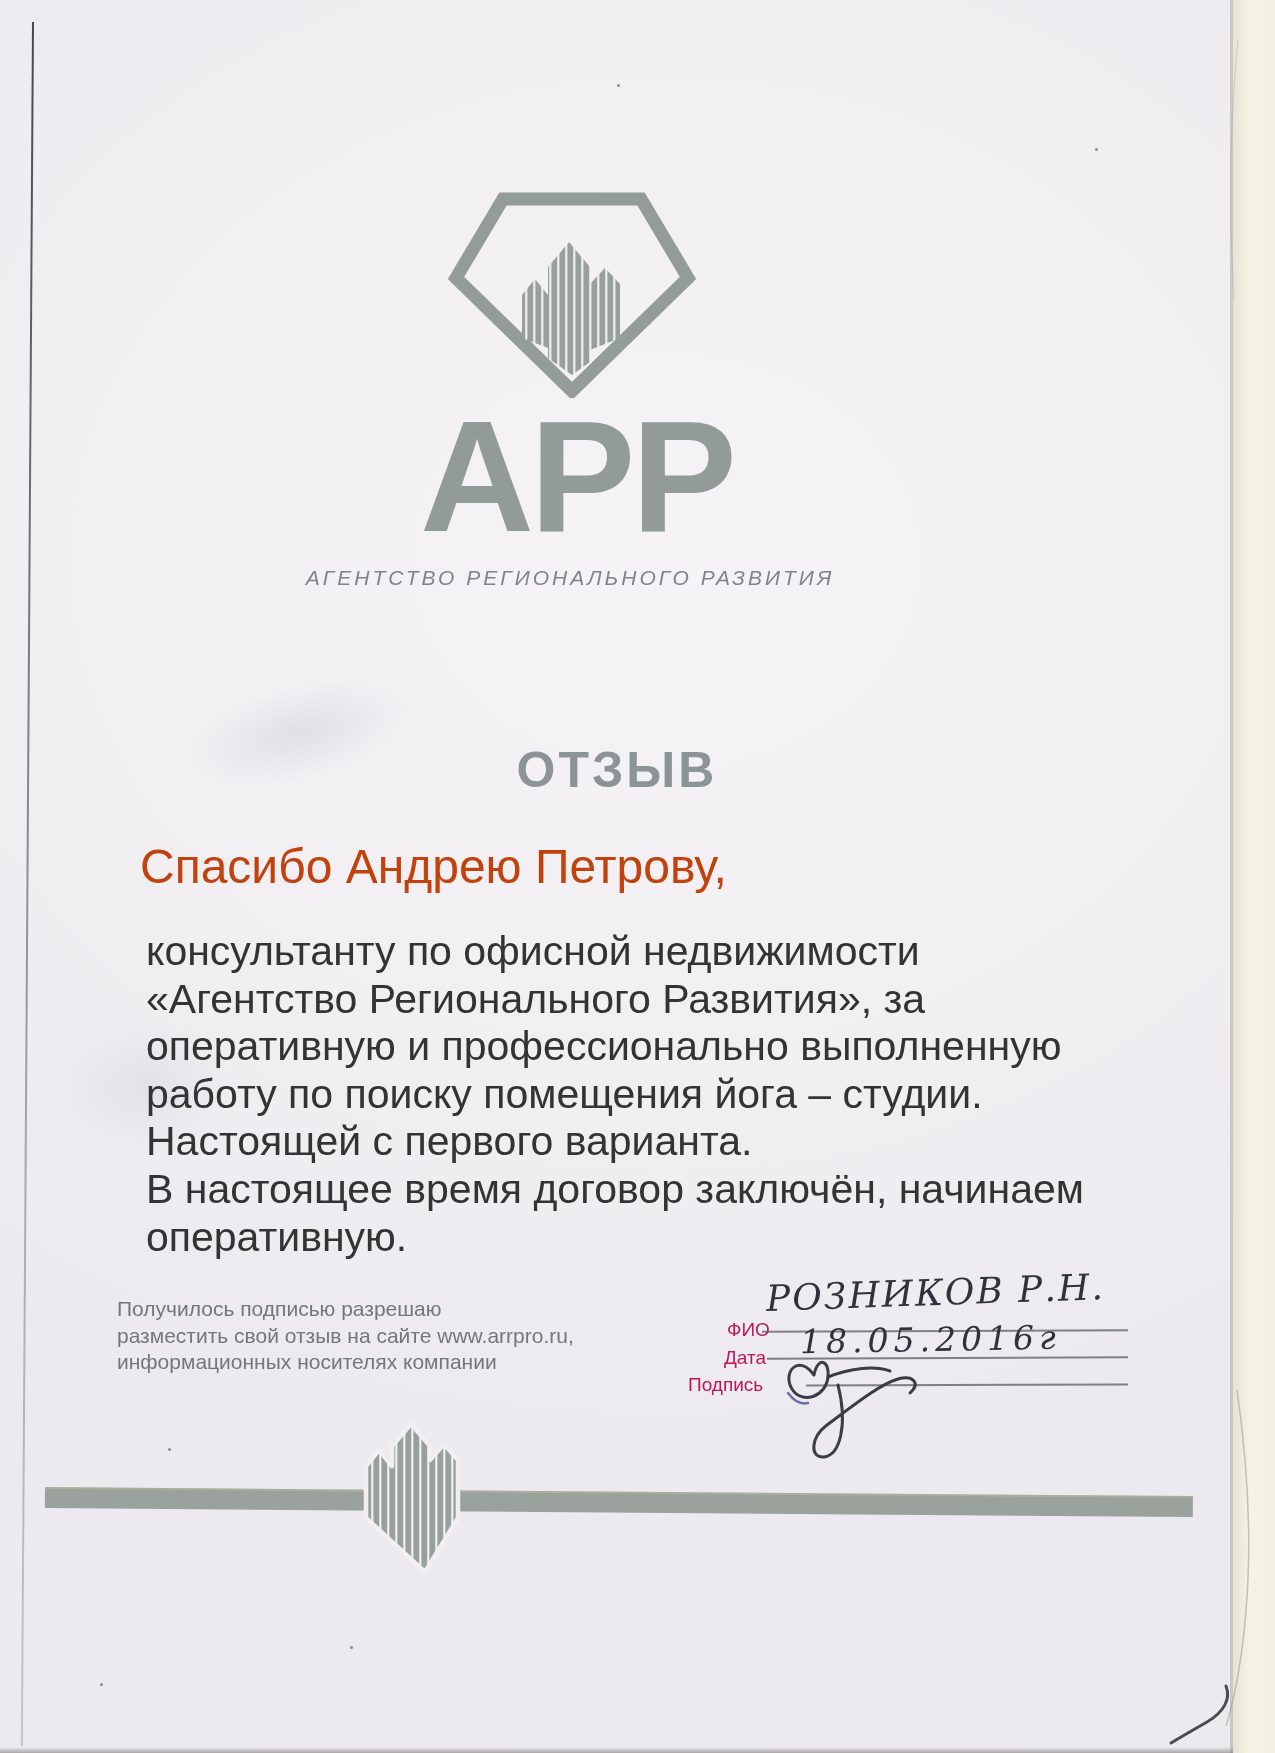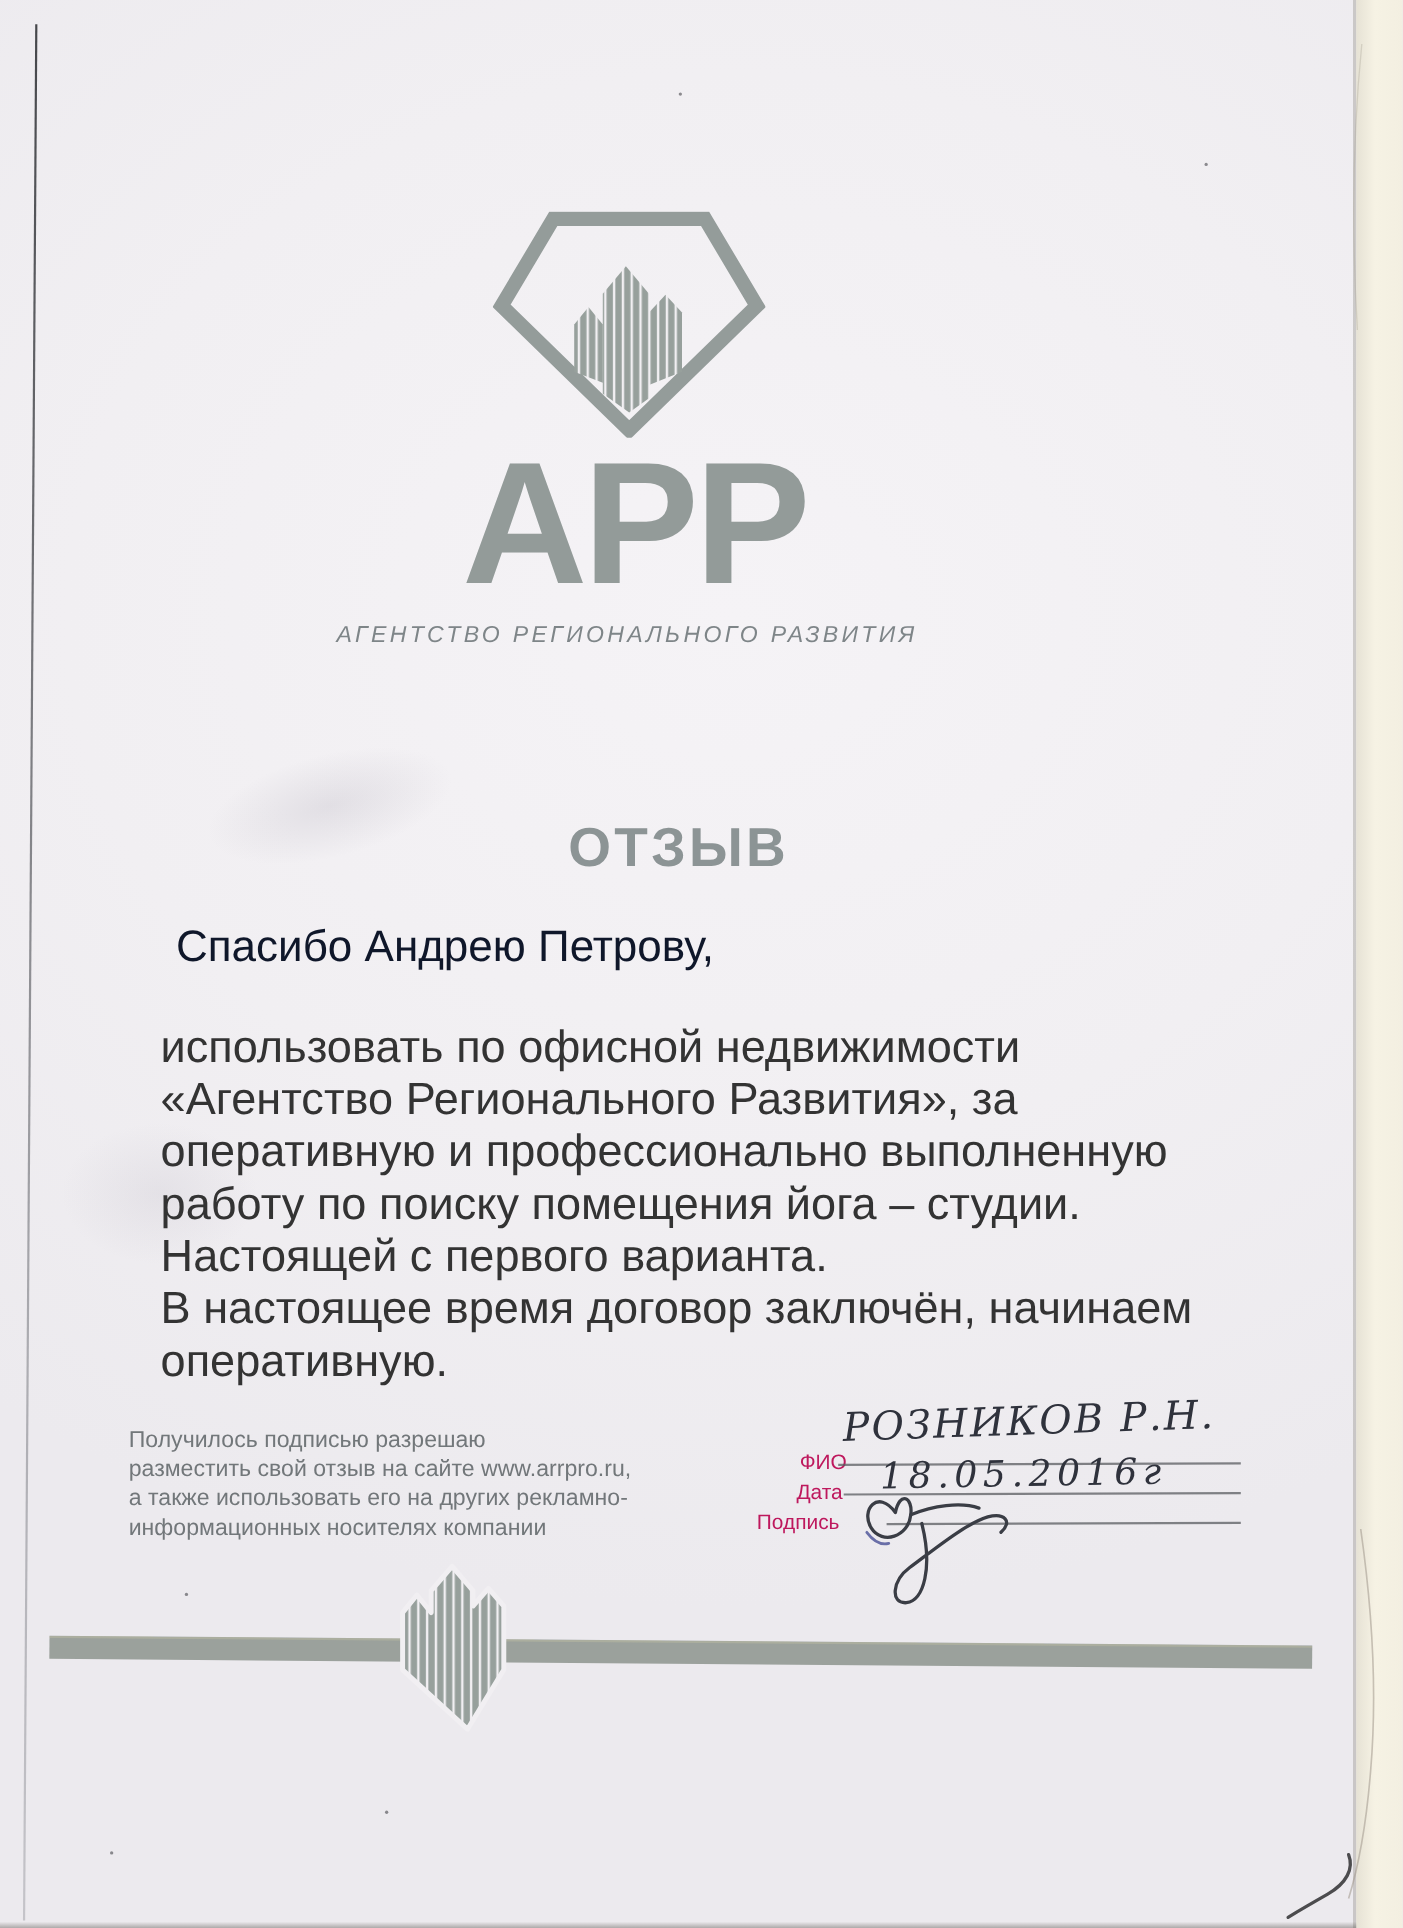--- a/index.html
+++ b/index.html
@@ -28,21 +28,21 @@
   
   .diamond-logo{left:448px;top:192px;width:248px;height:206px;}
   .arr-word{left:420px;top:397px;width:300px;text-align:center;line-height:1;
     font-size:158px;font-weight:bold;letter-spacing:-4px;color:#939b99;}
   .tagline{left:170px;top:566px;width:800px;text-align:center;
     font-size:21px;letter-spacing:3px;color:#7e8588;font-style:italic;}
 
   .heading{left:417px;top:731px;width:400px;text-align:center;
     font-size:50px;font-weight:bold;letter-spacing:3px;color:#8c9495;margin-top:10px;}
 
-  .salutation{left:160px;top:839px;font-size:40px;color:#0f172a;}
+  .salutation{left:140px;top:839px;font-size:48px;color:#c2410c;}
   .paragraph{left:146px;top:928px;width:980px;font-size:41px;line-height:47.6px;color:#333333;}
 
   .note{left:117px;top:1296px;width:480px;font-size:21px;line-height:26.6px;color:#72777a;}
 
   
   .fld-label{font-size:19px;color:#be185d;margin-top:12px;}
   .lbl-fio{left:727px;top:1307px;}
   .lbl-date{left:724px;top:1335px;}
   .lbl-sign{left:688px;top:1362px;text-align:center;}
   .rule{height:2px;background:rgba(90,92,96,.75);}
@@ -94,33 +94,32 @@
   </svg>
 
   <div class="abs arr-word">АРР</div>
   <div class="abs tagline">АГЕНТСТВО РЕГИОНАЛЬНОГО РАЗВИТИЯ</div>
 
   <div class="abs heading">ОТЗЫВ</div>
 
   <div class="abs salutation">Спасибо Андрею Петрову,</div>
 
   <div class="abs paragraph">
-    <div>использовать по офисной недвижимости</div>
+    <div>консультанту по офисной недвижимости</div>
     <div>«Агентство Регионального Развития», за</div>
     <div>оперативную и профессионально выполненную</div>
     <div>работу по поиску помещения йога – студии.</div>
     <div>Настоящей с первого варианта.</div>
     <div>В настоящее время договор заключён, начинаем</div>
     <div>оперативную.</div>
   </div>
 
   <div class="abs note">
     <div>Получилось подписью разрешаю</div>
     <div>разместить свой отзыв на сайте www.arrpro.ru,</div>
-    <div>а также использовать его на других рекламно-</div>
     <div>информационных носителях компании</div>
   </div>
 
   <div class="abs fld-label lbl-fio">ФИО</div>
   <div class="abs rule rule-fio"></div>
   <div class="abs hand hand-fio">РОЗНИКОВ Р.Н.</div>
 
   <div class="abs fld-label lbl-date">Дата</div>
   <div class="abs rule rule-date"></div>
   <div class="abs hand hand-date">18.05.2016г</div>

